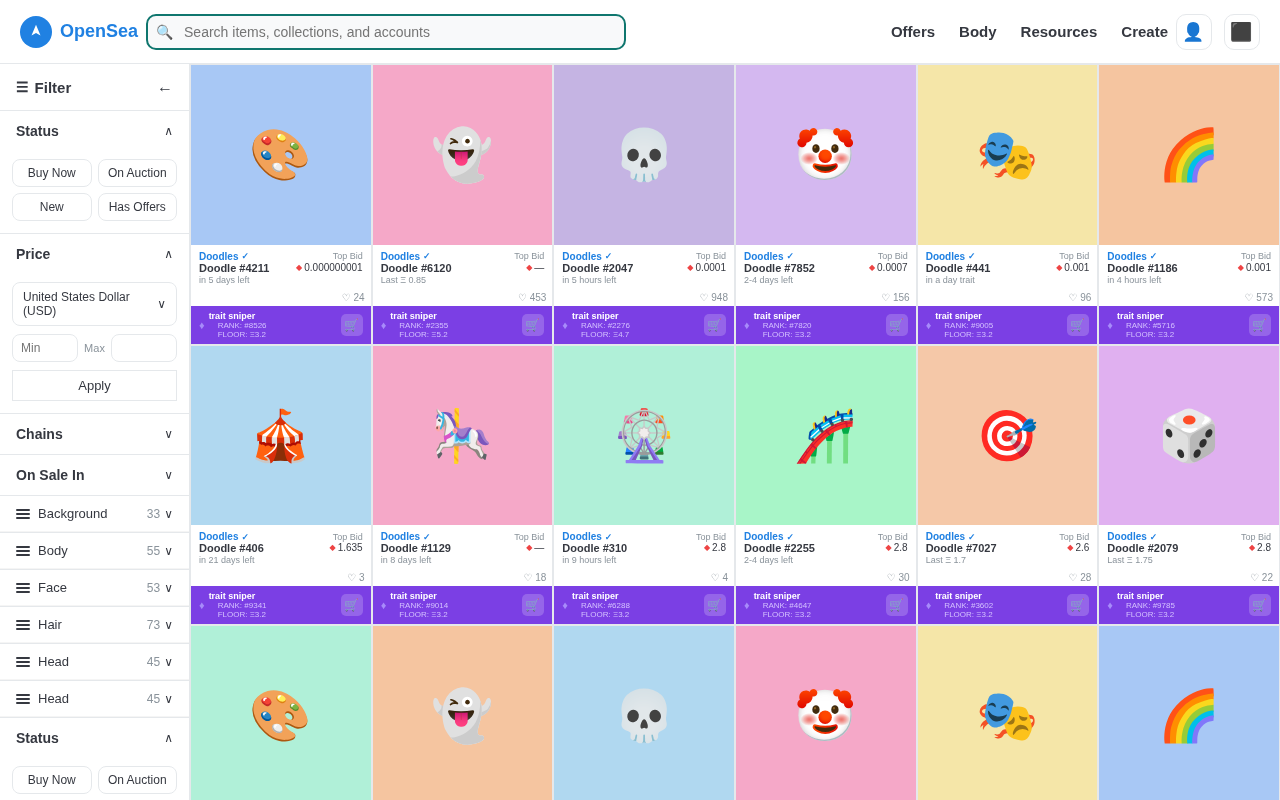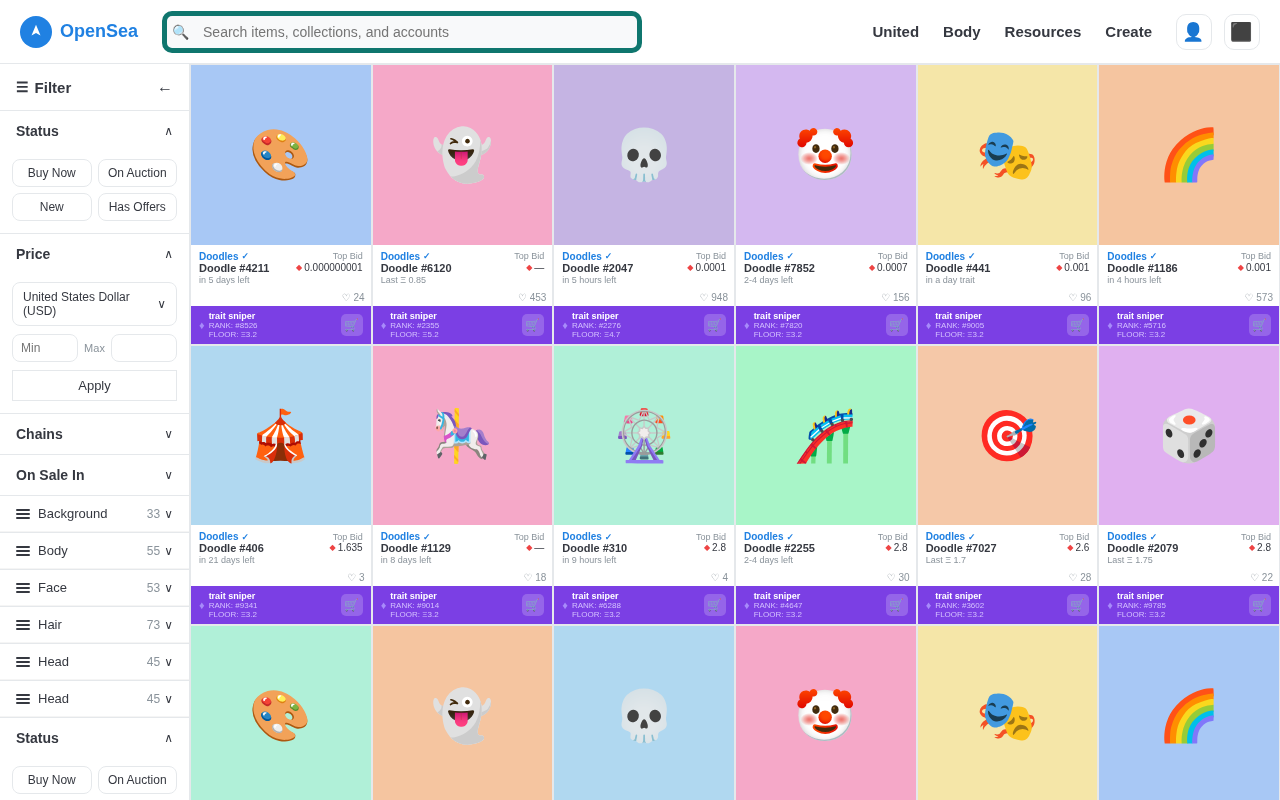--- a/index.html
+++ b/index.html
@@ -1,23 +1,23 @@
 <!DOCTYPE html>
 <html><head>
   <meta charset="utf-8">
   <style>
     * { box-sizing: border-box; margin: 0; padding: 0; }
     body { font-family: -apple-system, BlinkMacSystemFont, 'Segoe UI', sans-serif; background: #fff; display: flex; flex-direction: column; height: 800px; overflow: hidden; }
 
     
-    .header { display: flex; align-items: center; padding: 0 20px; height: 64px; border-bottom: 1px solid #e5e8eb; gap: 24px; flex-shrink: 0; }
+    .header { display: flex; align-items: center; padding: 0 20px; height: 64px; border-bottom: 1px solid #e5e8eb; gap: 8px; flex-shrink: 0; }
     .logo { display: flex; align-items: center; gap: 8px; font-size: 18px; font-weight: 700; color: #2081e2; }
     .logo-icon { width: 32px; height: 32px; background: #2081e2; border-radius: 50%; display: flex; align-items: center; justify-content: center; color: white; font-size: 16px; }
     .search-bar { flex: 1; max-width: 480px; position: relative; }
-    .search-bar input { width: 100%; padding: 8px 12px 8px 36px; border: 5px solid #0f766e; border-radius: 10px; font-size: 14px; color: #353840; background: #f8f9fa; }
+    .search-bar input { width: 100%; padding: 8px 12px 8px 36px; border: 2px solid #0f766e; border-radius: 10px; font-size: 14px; color: #353840; background: #f8f9fa; }
     .search-icon-wrap { position: absolute; left: 10px; top: 50%; transform: translateY(-50%); color: #8a939b; font-size: 14px; }
     .header-nav { display: flex; gap: 24px; margin-left: auto; align-items: center; }
     .header-nav a { font-size: 15px; font-weight: 600; color: #353840; text-decoration: none; cursor: pointer; }
     .header-actions { display: flex; gap: 12px; align-items: center; }
     .header-icon-btn { width: 36px; height: 36px; border: 1px solid #e5e8eb; border-radius: 10px; display: flex; align-items: center; justify-content: center; cursor: pointer; color: #353840; font-size: 18px; }
 
     
     .main { display: flex; flex: 1; overflow: hidden; }
 
     
@@ -79,21 +79,21 @@
     .card-name { font-size: 11px; font-weight: 600; color: #353840; }
     .card-price { font-size: 10px; color: #353840; display: flex; align-items: center; gap: 2px; }
     .red-dot { color: #e44; font-size: 8px; }
     .card-sub { font-size: 9px; color: #8a939b; margin-top: 1px; }
 
     
     .sniper-bar { background: #7b3fe4; color: white; padding: 5px 8px; display: flex; align-items: center; justify-content: space-between; }
     .sniper-left { display: flex; align-items: center; gap: 4px; }
     .sniper-logo { font-size: 10px; font-weight: 700; display: flex; align-items: center; gap: 3px; }
     .sniper-diamond { color: #a78bfa; font-size: 11px; }
-    .sniper-stats { font-size: 9px; color: #e0d0ff; }
+    .sniper-stats { font-size: 9px; color: #e0d0ff; margin-left: 9px; }
     .sniper-cart-btn { width: 22px; height: 22px; background: rgba(255,255,255,0.2); border-radius: 5px; display: flex; align-items: center; justify-content: center; font-size: 12px; cursor: pointer; }
 
     .card-likes-row { display: flex; justify-content: flex-end; padding: 3px 6px; font-size: 10px; color: #8a939b; text-align: right; }
 
     
     .nft-face { width: 100%; height: 100%; display: flex; align-items: center; justify-content: center; font-size: 50px; }
   </style>
 </head>
 <body>
 
@@ -104,21 +104,21 @@
         <path d="M25 70 L50 10 L75 70 L50 55 Z" fill="white"></path>
       </svg>
     </div>
     <span>OpenSea</span>
   </div>
   <div class="search-bar">
     <span class="search-icon-wrap">🔍</span>
     <input type="text" placeholder="Search items, collections, and accounts" style="">
   </div>
   <nav class="header-nav">
-    <a>United</a>
+    <a>Offers</a>
     <a>Body</a>
     <a>Resources</a>
     <a>Create</a>
   </nav>
   <div class="header-actions">
     <div class="header-icon-btn">👤</div>
     <div class="header-icon-btn">⬛</div>
   </div>
 </header>
 

